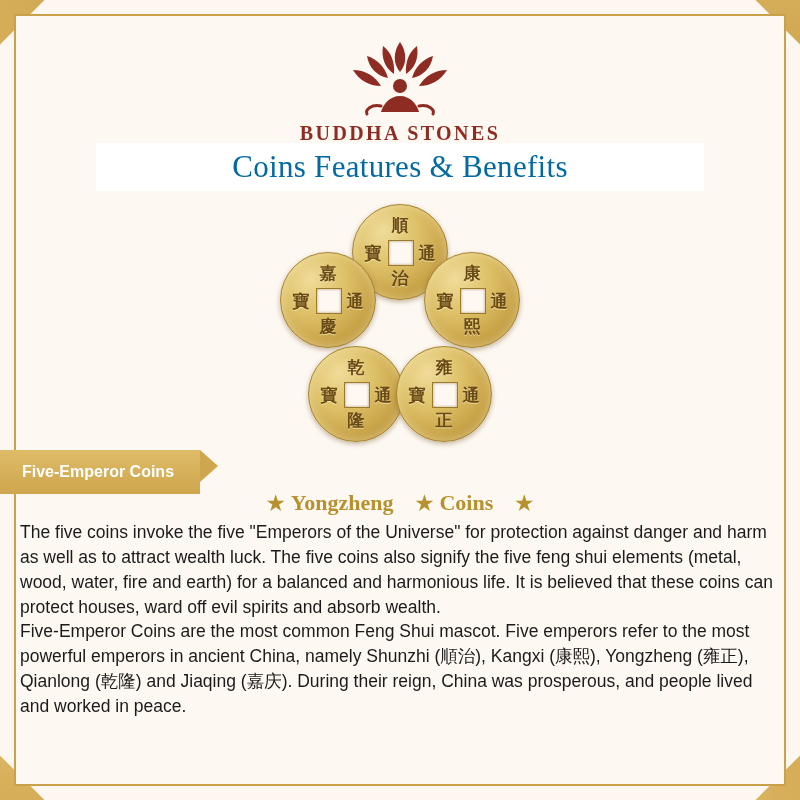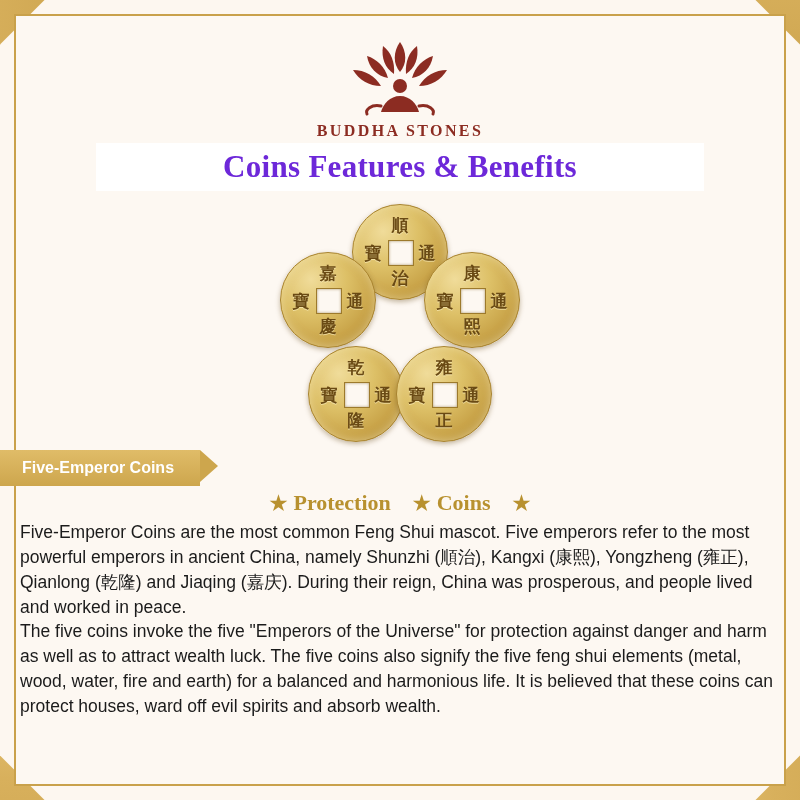--- a/index.html
+++ b/index.html
@@ -63,21 +63,21 @@
     left: 0;
     width: 100%;
     text-align: center;
   }
   .logo-mark {
     display: block;
     margin: 0 auto;
   }
   .brand-name {
     margin-top: 2px;
-    font-size: 16px;
+    font-size: 20px;
     letter-spacing: 2.4px;
     color: #8c2c22;
     font-family: "Liberation Serif", serif;
     font-weight: bold;
   }
   
   .title-band {
     position: absolute;
     top: 143px;
     left: 96px;
@@ -89,23 +89,23 @@
     justify-content: center;
   }
   .title-band:before, .title-band:after {
     content: "";
     position: absolute;
     top: 0;
     width: 0; height: 0;
   }
   .title-text {
     font-family: "Liberation Serif", serif;
-    font-weight: bold;
+    font-weight: normal;
     font-size: 31px;
-    color: #6d28d9;
+    color: #0369a1;
     letter-spacing: 0.3px;
   }
   
   .coins-area {
     position: absolute;
     top: 196px;
     left: 0;
     width: 100%;
     height: 252px;
   }
@@ -146,21 +146,21 @@
   .coin-1 { top: 8px;   left: 352px; }  
   .coin-2 { top: 56px;  left: 280px; }  
   .coin-3 { top: 56px;  left: 424px; }  
   .coin-4 { top: 150px; left: 308px; }  
   .coin-5 { top: 150px; left: 396px; }  
   
   .ribbon {
     position: absolute;
     top: 450px;
     left: 0;
-    height: 36px;
+    height: 44px;
     background: linear-gradient(180deg, #e0bc68 0%, #cda64d 100%);
     padding: 0 26px 0 22px;
     display: flex;
     align-items: center;
     color: #ffffff;
     font-size: 16px;
     font-weight: bold;
     font-family: "Liberation Sans", sans-serif;
   }
   .ribbon:after {
@@ -297,30 +297,30 @@
 
     </div>
 
     <div class="ribbon">
       <span>Five-Emperor Coins</span>
     </div>
 
     <div class="benefits">
       <div class="benefit">
         <span class="star">★</span>
-        <span>Protection</span>
+        <span>Yongzheng</span>
       </div>
       <div class="benefit">
         <span class="star">★</span>
         <span>Coins</span>
       </div>
       <div class="benefit">
         <span class="star">★</span>
       </div>
     </div>
 
     <div class="body-copy">
+      <p>The five coins invoke the five "Emperors of the Universe" for protection against danger and harm as well as to attract wealth luck. The five coins also signify the five feng shui elements (metal, wood, water, fire and earth) for a balanced and harmonious life. It is believed that these coins can protect houses, ward off evil spirits and absorb wealth.</p>
       <p>Five-Emperor Coins are the most common Feng Shui mascot. Five emperors refer to the most powerful emperors in ancient China, namely Shunzhi (順治), Kangxi (康熙), Yongzheng (雍正), Qianlong (乾隆) and Jiaqing (嘉庆). During their reign, China was prosperous, and people lived and worked in peace.</p>
-      <p>The five coins invoke the five "Emperors of the Universe" for protection against danger and harm as well as to attract wealth luck. The five coins also signify the five feng shui elements (metal, wood, water, fire and earth) for a balanced and harmonious life. It is believed that these coins can protect houses, ward off evil spirits and absorb wealth.</p>
     </div>
 
   </div>
 </div>
 
 </body></html>

